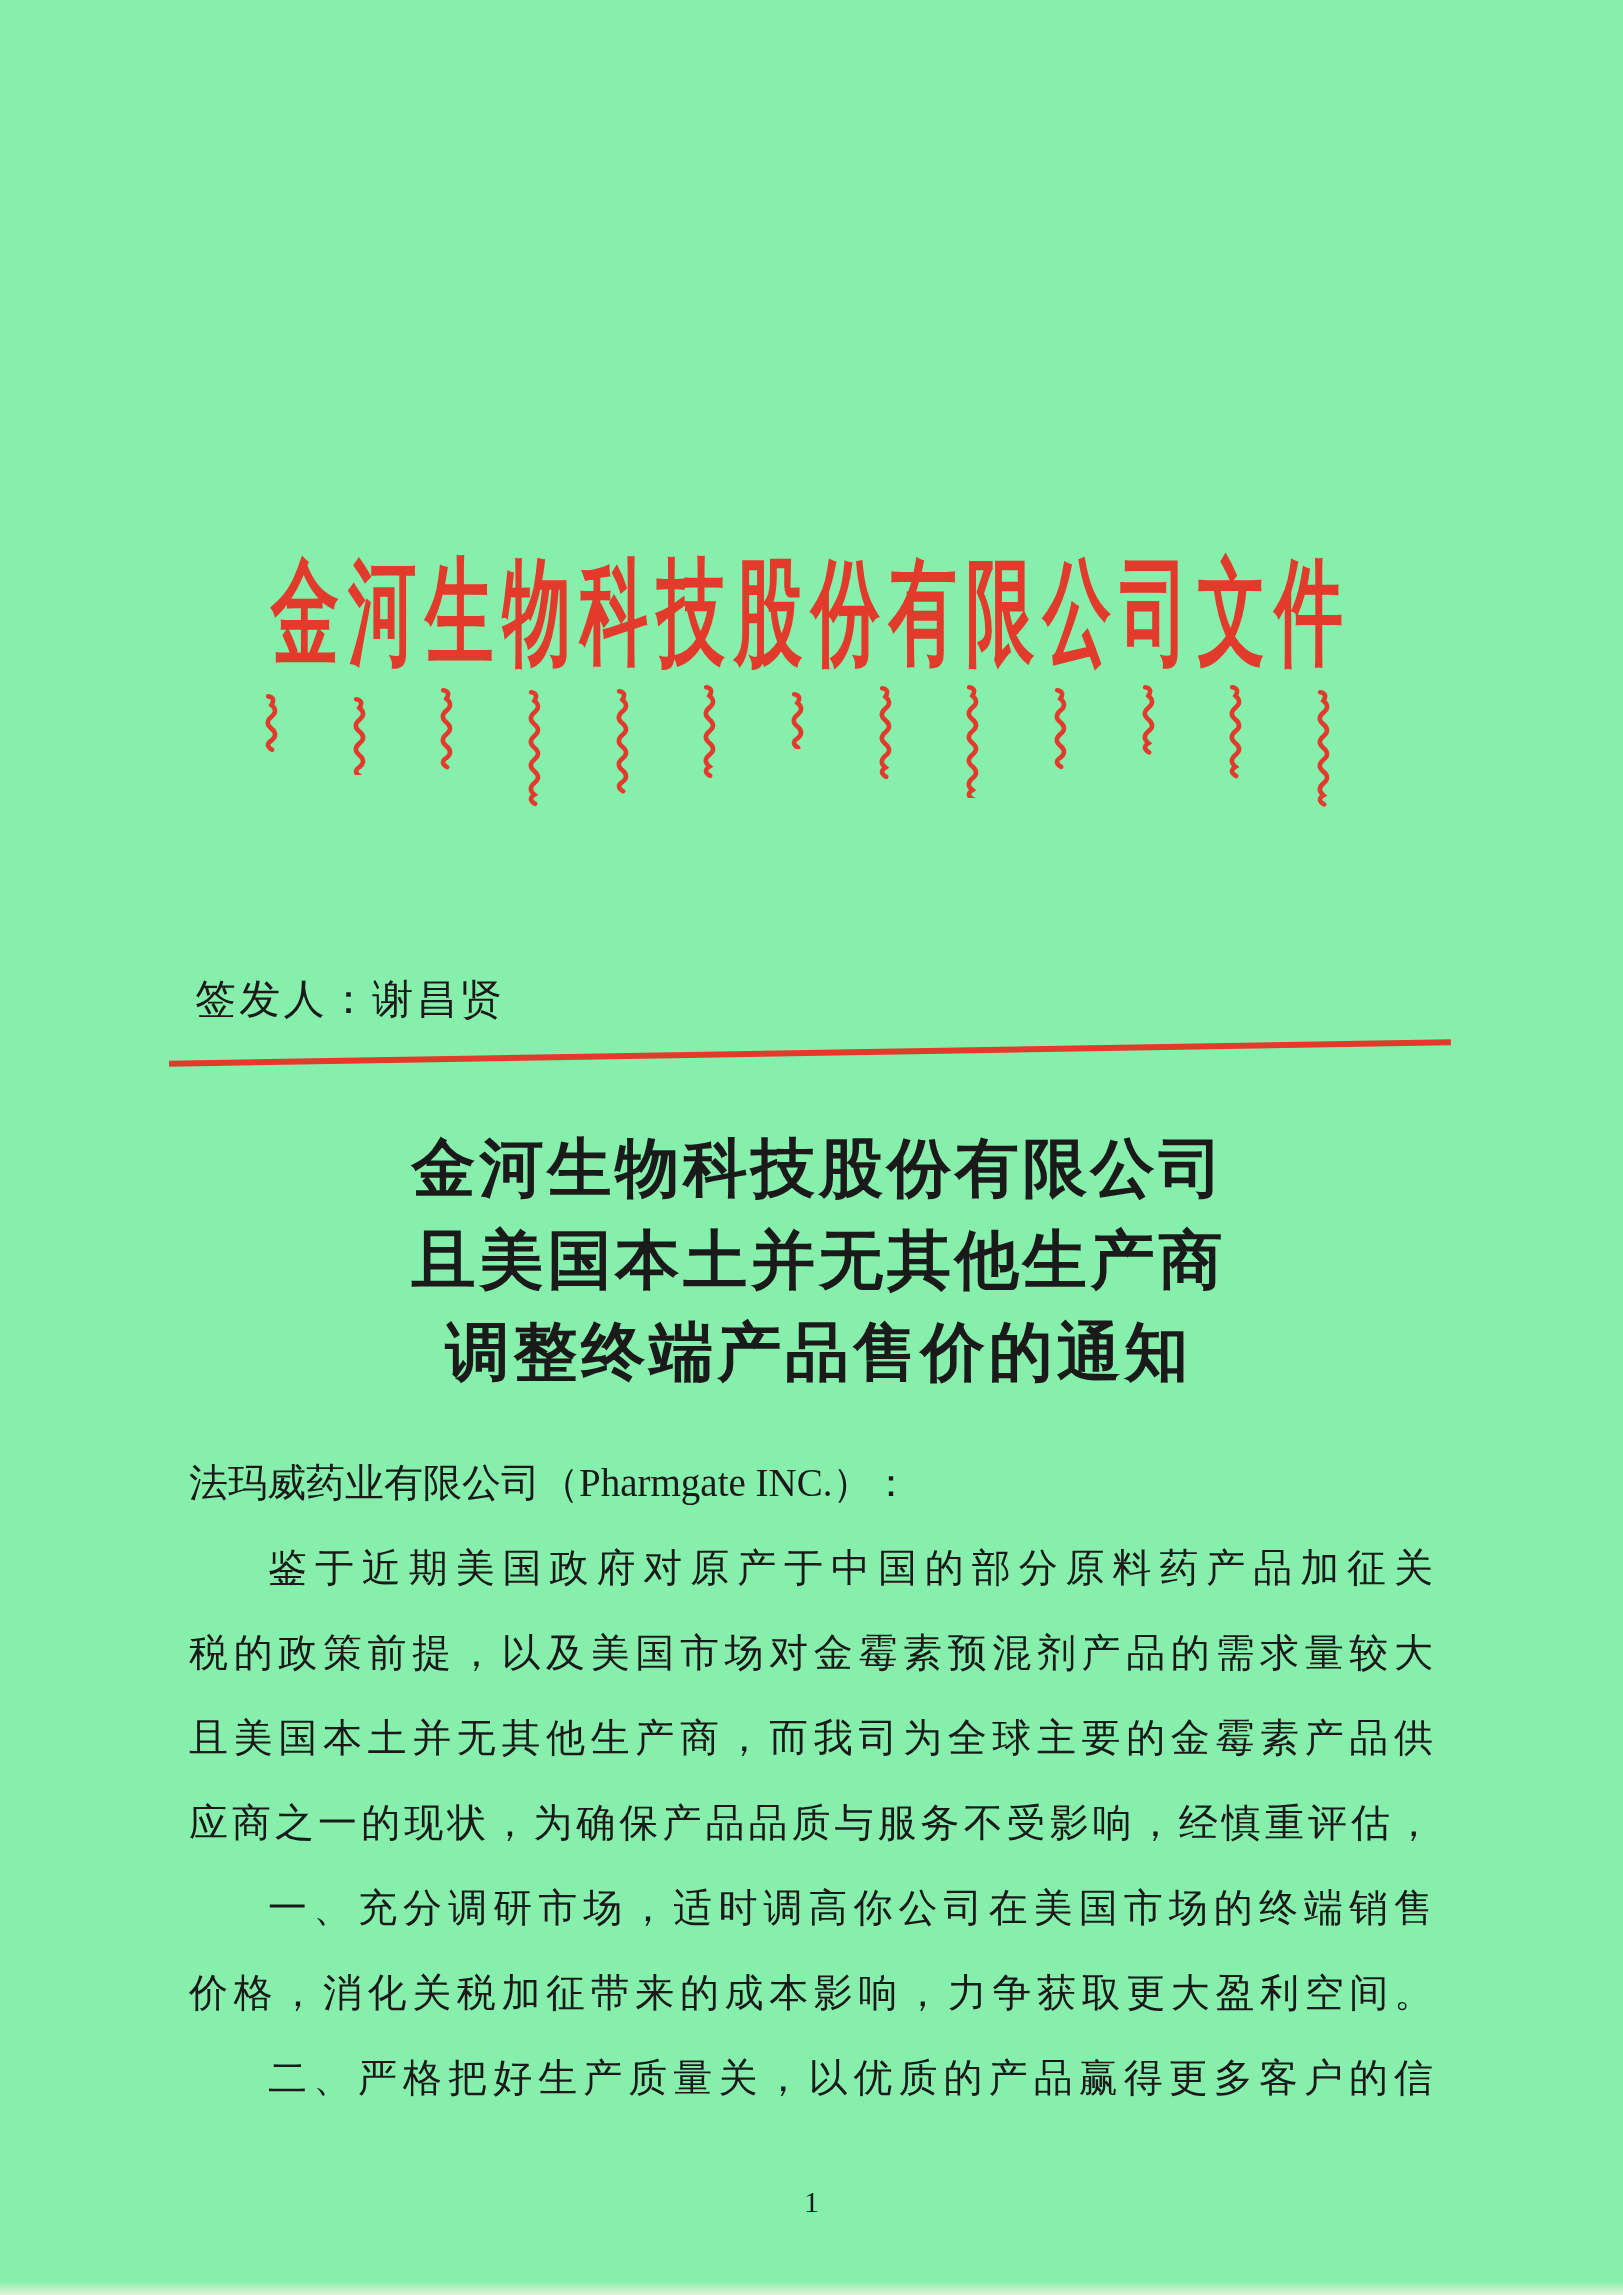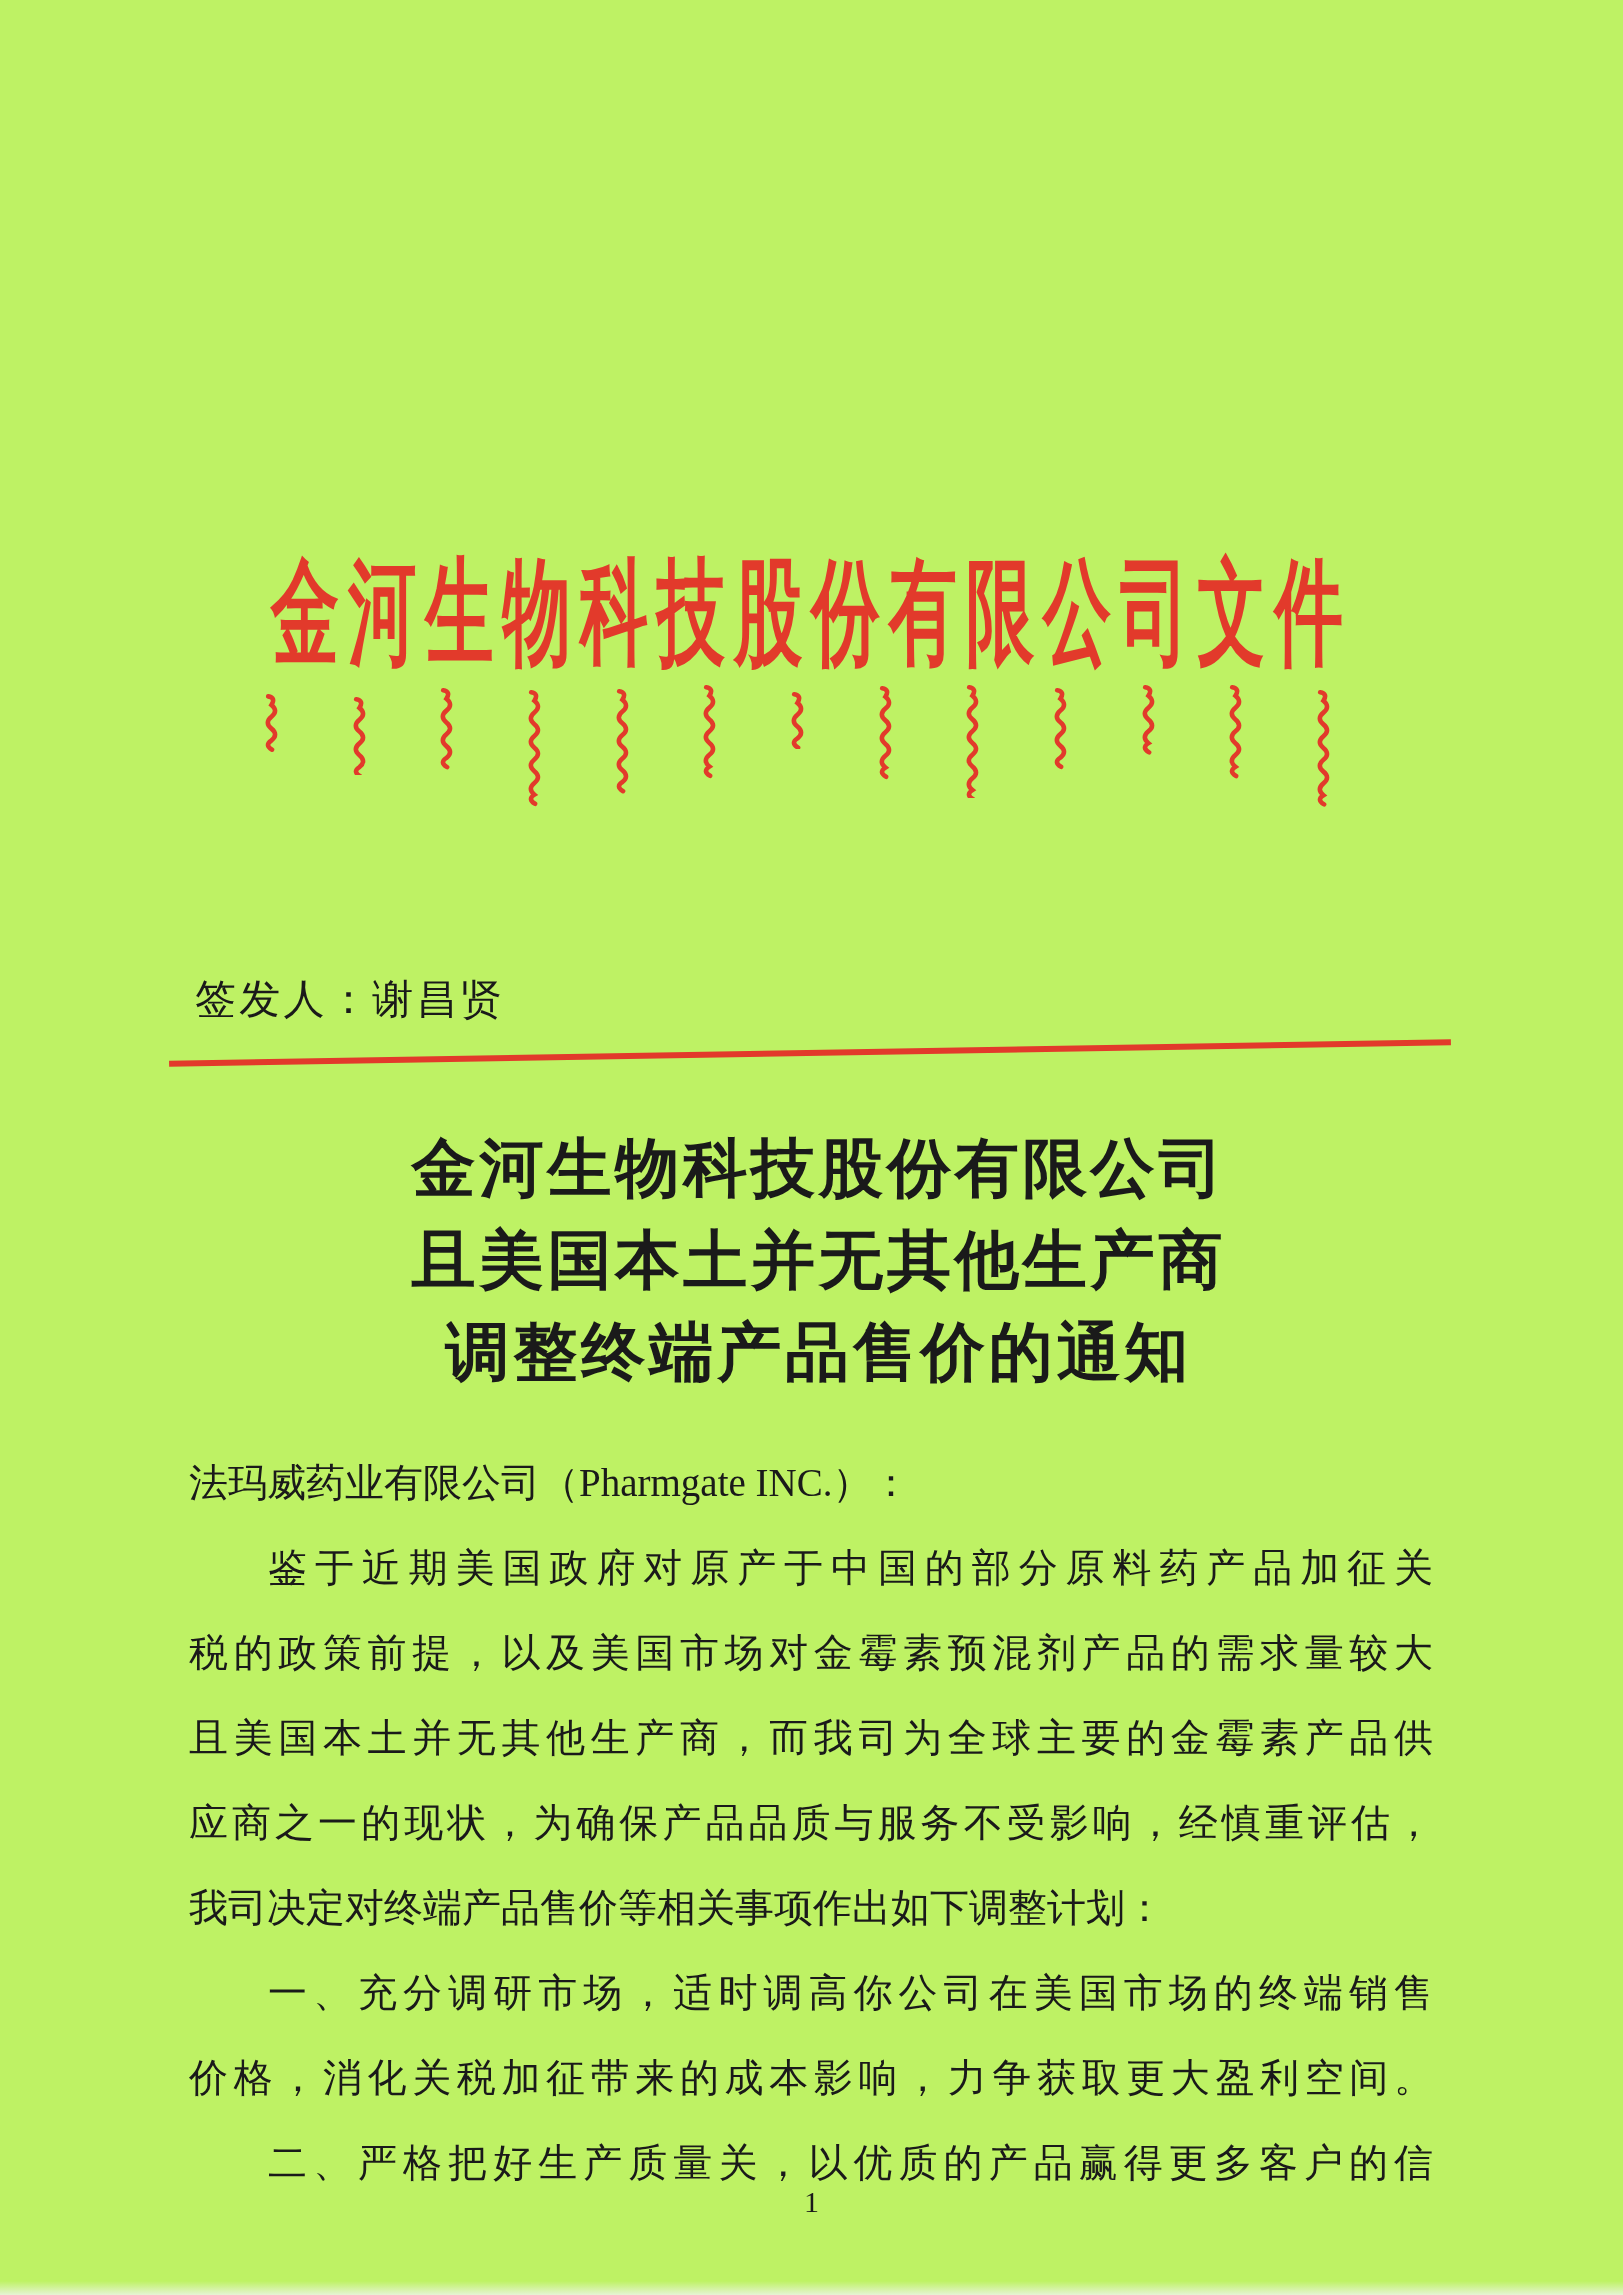--- a/index.html
+++ b/index.html
@@ -1,21 +1,21 @@
 <!DOCTYPE html>
 <html style="--red: #e23a2b; --ink: #1a1a1a;font-size:10.5px"><head>
 <meta charset="utf-8">
 <style>
   * { margin:0; padding:0; box-sizing:border-box; }
   :root { --red:#e23a2b; --ink:#1a1a1a; }
   body { background:#ffffff; }
   .page {
     position:relative;
     width:1623px; height:2295px;
-    background:#bef264;
+    background:#86efac;
     overflow:hidden;
     font-family:"Liberation Serif","DejaVu Serif",serif;
     color:var(--ink);
   }
   
   .letterhead {
     position:absolute; top:555px; left:0; right:0;
     text-align:center; white-space:nowrap;
     font-size:68px; font-weight:700; line-height:1;
     letter-spacing:9.2px;
@@ -126,21 +126,20 @@
       <div>且美国本土并无其他生产商</div>
       <div>调整终端产品售价的通知</div>
     </div>
 
   <div class="body" id="body">
       <div class="bline">法玛威药业有限公司（Pharmgate INC.）：</div>
       <div class="bline indent fill">鉴于近期美国政府对原产于中国的部分原料药产品加征关</div>
       <div class="bline fill">税的政策前提，以及美国市场对金霉素预混剂产品的需求量较大</div>
       <div class="bline fill">且美国本土并无其他生产商，而我司为全球主要的金霉素产品供</div>
       <div class="bline fill">应商之一的现状，为确保产品品质与服务不受影响，经慎重评估，</div>
-      <div class="bline">我司决定对终端产品售价等相关事项作出如下调整计划：</div>
       <div class="bline indent fill">一、充分调研市场，适时调高你公司在美国市场的终端销售</div>
       <div class="bline fill">价格，消化关税加征带来的成本影响，力争获取更大盈利空间。</div>
       <div class="bline indent fill">二、严格把好生产质量关，以优质的产品赢得更多客户的信</div>
     </div>
 
   <div class="page-num">1</div>
 
   <div class="scan-edge"></div>
 </div>
 

